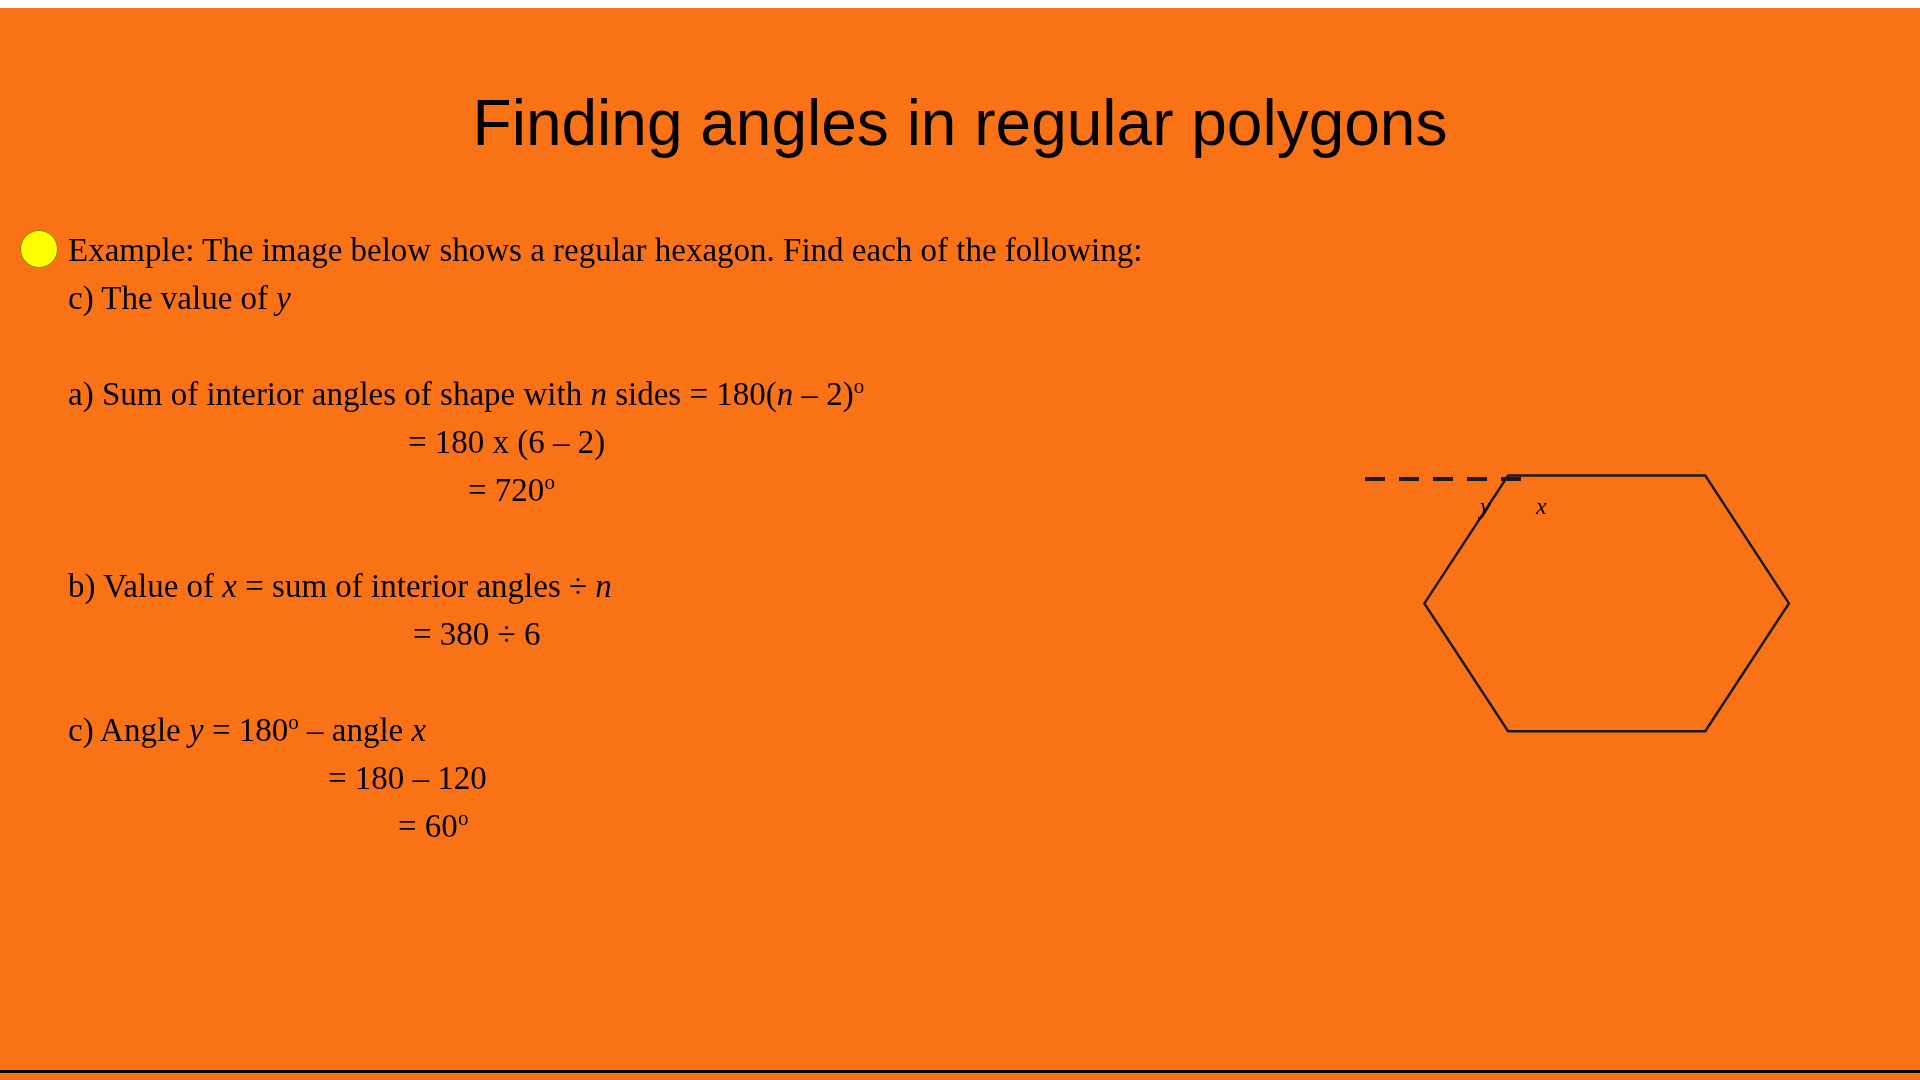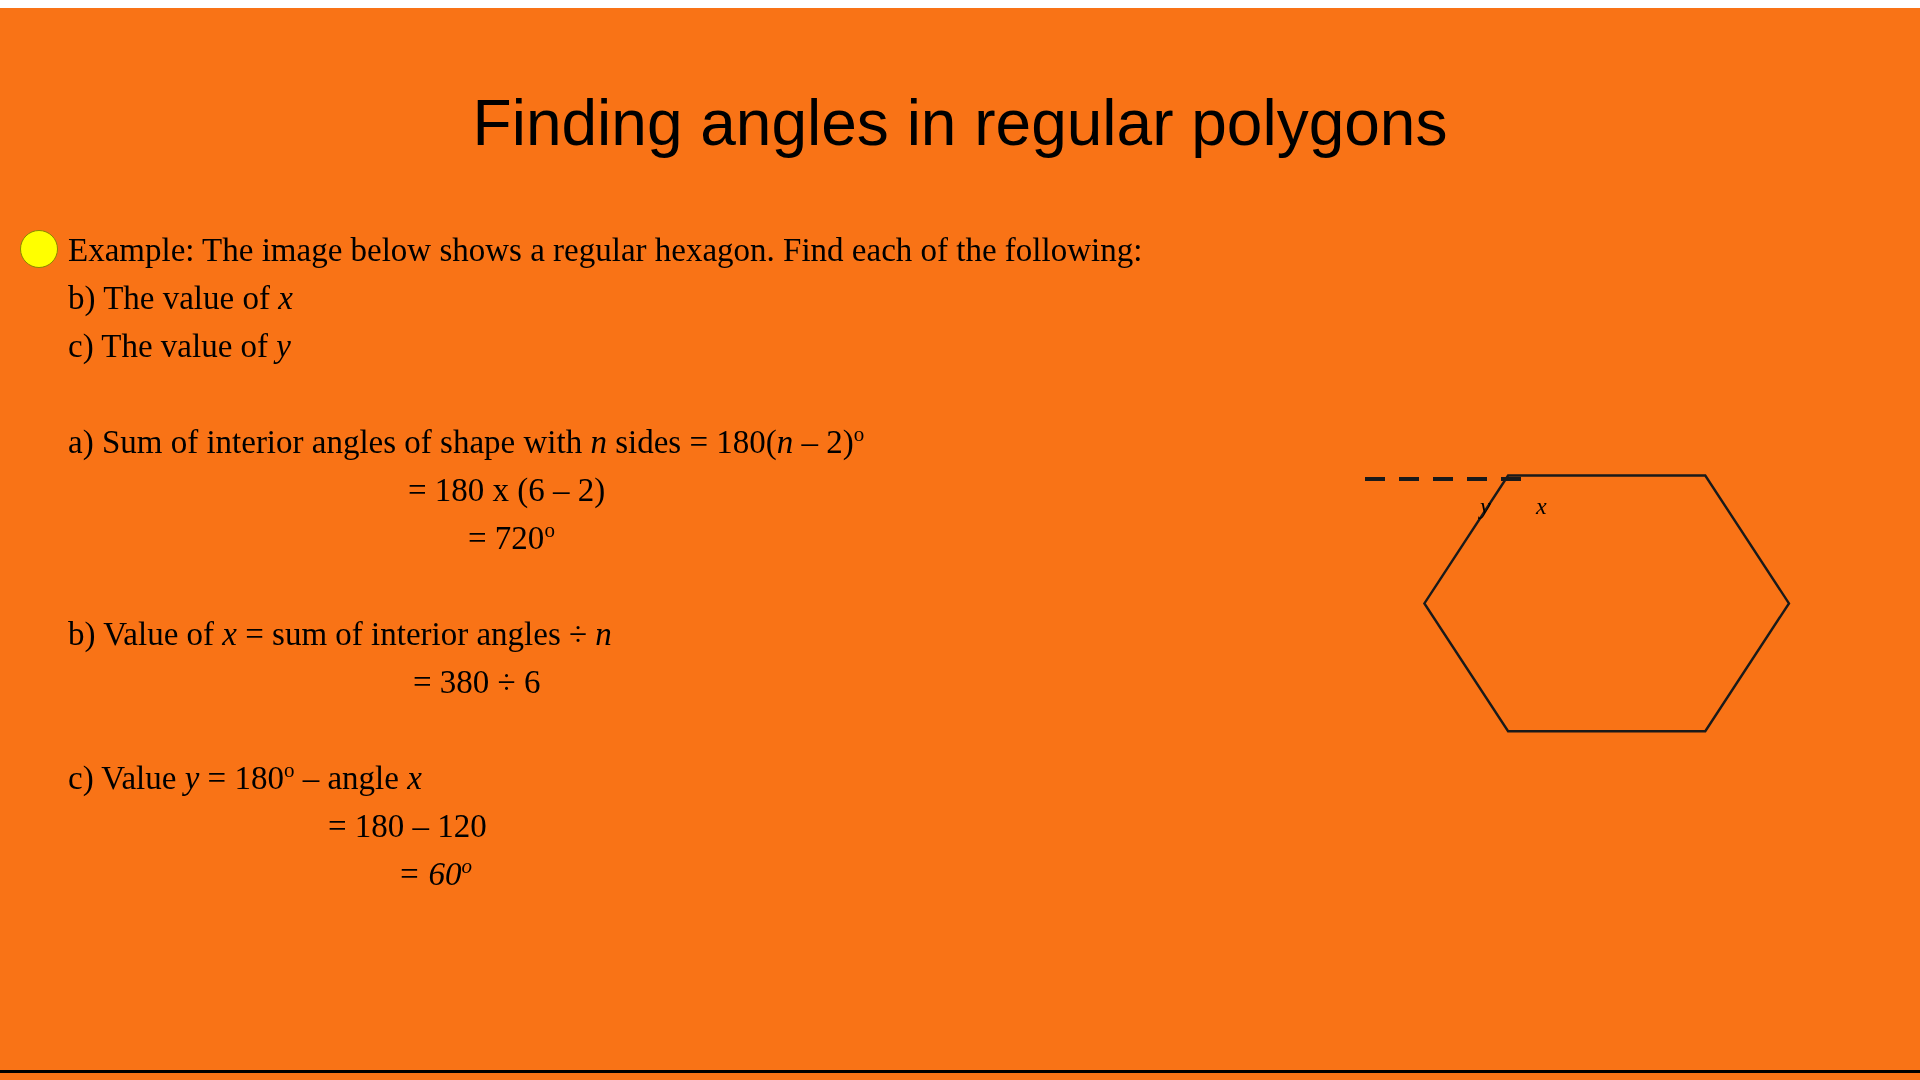--- a/index.html
+++ b/index.html
@@ -66,21 +66,21 @@
   .sup {
     font-size: 21px;
     vertical-align: super;
     line-height: 0;
   }
   .indent1 { padding-left: 340px; }
   .indent2 { padding-left: 400px; }
   .indent1b { padding-left: 345px; }
   .indent2b { padding-left: 410px; }
   .indent1c { padding-left: 260px; }
-  .indent2c { padding-left: 330px; font-style: italic; }
+  .indent2c { padding-left: 330px; }
 
   #figure {
     position: absolute;
     left: 1355px;
     top: 445px;
     width: 470px;
     height: 370px;
   }
   #figure svg { display: block; }
   .lbl {
@@ -108,42 +108,41 @@
 
   <div id="title">Finding angles in regular polygons</div>
 
   <div id="bullet-dot"></div>
 
   <div id="body-text">
 
     <div class="line">Example: The image below shows a regular hexagon. Find each of the following:</div>
 
 
-    <div class="line"><span>b) The value of </span><span class="it">x</span></div>
 
     <div class="line"><span>c) The value of </span><span class="it">y</span></div>
 
     <div class="blank"></div>
 
     <div class="line"><span>a) Sum of interior angles of shape with </span><span class="it">n</span><span> sides = 180(</span><span class="it">n</span><span> – 2)</span><span class="sup">o</span></div>
 
     <div class="line indent1">= 180 x (6 – 2)</div>
 
     <div class="line indent2"><span>= 720</span><span class="sup">o</span></div>
 
     <div class="blank"></div>
 
     <div class="line"><span>b) Value of </span><span class="it">x</span><span> = sum of interior angles ÷ </span><span class="it">n</span></div>
 
     <div class="line indent1b">= 380 ÷ 6</div>
 
 
     <div class="blank"></div>
 
-    <div class="line"><span>c) Value </span><span class="it">y</span><span> = 180</span><span class="sup">o</span><span> – angle </span><span class="it">x</span></div>
+    <div class="line"><span>c) Angle </span><span class="it">y</span><span> = 180</span><span class="sup">o</span><span> – angle </span><span class="it">x</span></div>
 
     <div class="line indent1c">= 180 – 120</div>
 
     <div class="line indent2c"><span>= 60</span><span class="sup">o</span></div>
 
   </div>
 
   <div id="figure">
     <svg width="470" height="370" viewBox="0 0 470 370" fill="none" xmlns="http://www.w3.org/2000/svg">
 

